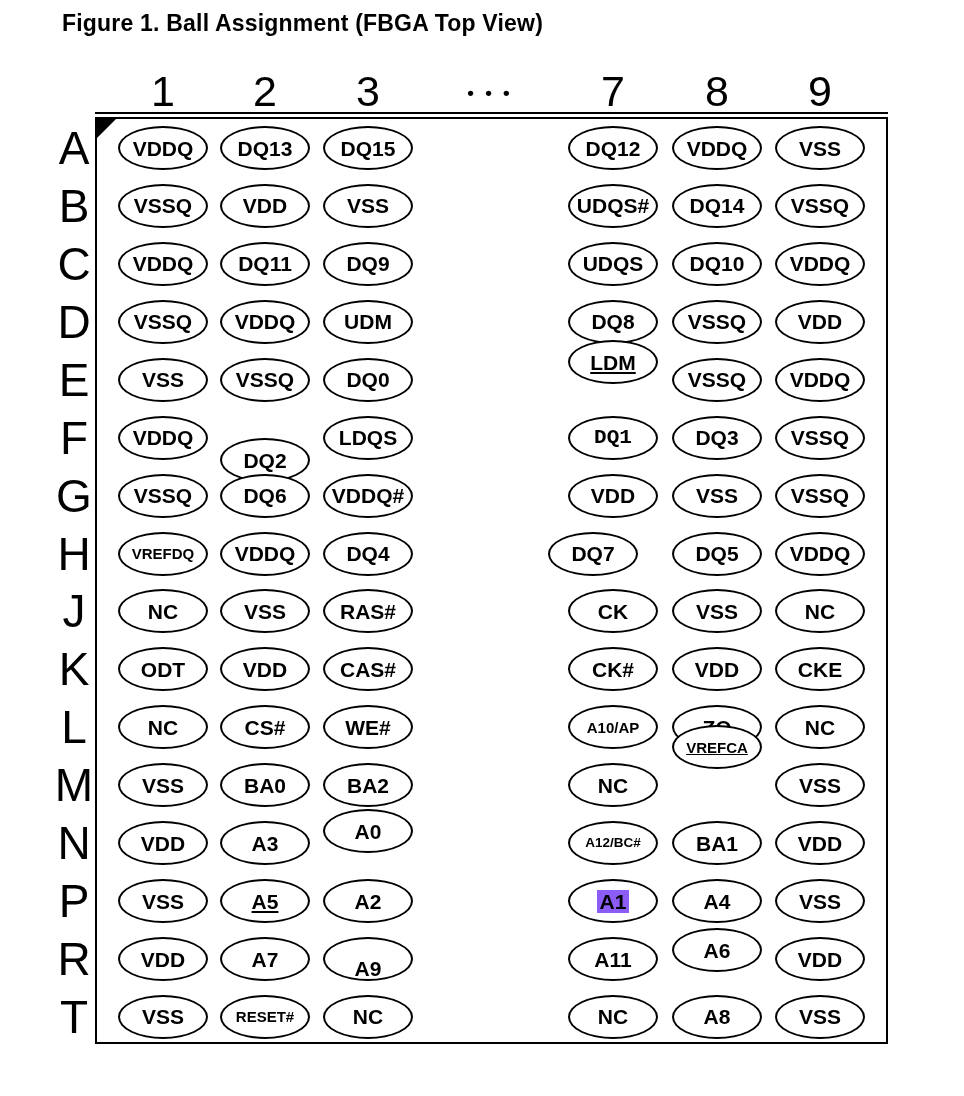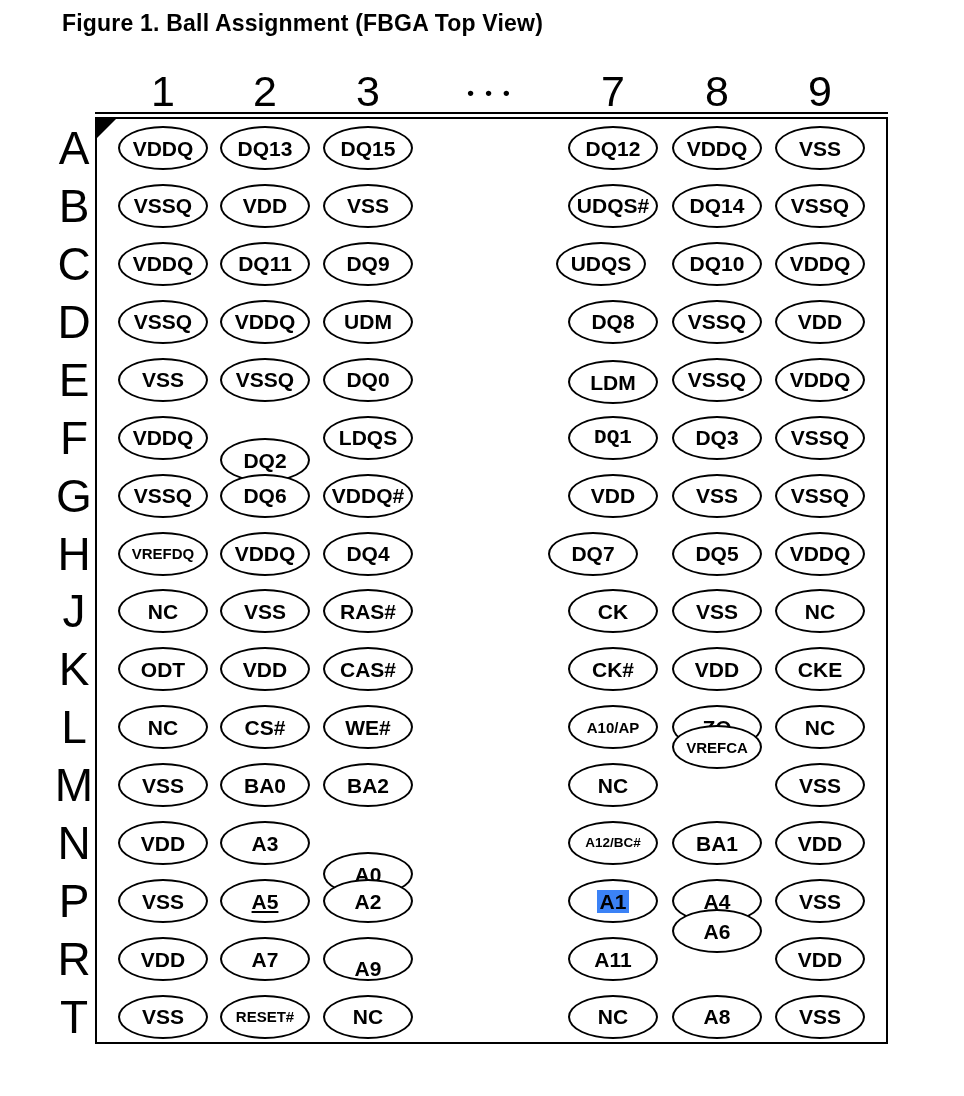--- a/index.html
+++ b/index.html
@@ -172,21 +172,21 @@
         </div>
         <div class="ball" style="left: 118px; top: 241.866px;">
           <span class="lbl">VDDQ</span>
         </div>
         <div class="ball" style="left: 220px; top: 241.866px;">
           <span class="lbl">DQ11</span>
         </div>
         <div class="ball" style="left: 323px; top: 241.866px;">
           <span class="lbl">DQ9</span>
         </div>
-        <div class="ball" style="left: 556px; top: 241.866px;">
+        <div class="ball" style="left: 568px; top: 241.866px;">
           <span class="lbl">UDQS</span>
         </div>
         <div class="ball" style="left: 672px; top: 241.866px;">
           <span class="lbl">DQ10</span>
         </div>
         <div class="ball" style="left: 775px; top: 241.866px;">
           <span class="lbl">VDDQ</span>
         </div>
         <div class="ball" style="left: 118px; top: 299.799px;">
           <span class="lbl">VSSQ</span>
@@ -208,21 +208,21 @@
         </div>
         <div class="ball" style="left: 118px; top: 357.732px;">
           <span class="lbl">VSS</span>
         </div>
         <div class="ball" style="left: 220px; top: 357.732px;">
           <span class="lbl">VSSQ</span>
         </div>
         <div class="ball" style="left: 323px; top: 357.732px;">
           <span class="lbl">DQ0</span>
         </div>
-        <div class="ball" style="left: 568px; top: 360px;">
+        <div class="ball" style="left: 568px; top: 340px; text-decoration: underline;">
           <span class="lbl">LDM</span>
         </div>
         <div class="ball" style="left: 672px; top: 357.732px;">
           <span class="lbl">VSSQ</span>
         </div>
         <div class="ball" style="left: 775px; top: 357.732px;">
           <span class="lbl">VDDQ</span>
         </div>
         <div class="ball" style="left: 118px; top: 415.665px;">
           <span class="lbl">VDDQ</span>
@@ -337,33 +337,33 @@
         </div>
         <div class="ball" style="left: 220px; top: 763.263px;">
           <span class="lbl">BA0</span>
         </div>
         <div class="ball" style="left: 323px; top: 763.263px;">
           <span class="lbl">BA2</span>
         </div>
         <div class="ball" style="left: 568px; top: 763.263px;">
           <span class="lbl">NC</span>
         </div>
-        <div class="ball sm" style="left: 672px; top: 725px;">
+        <div class="ball sm" style="left: 672px; top: 725px; text-decoration: underline;">
           <span class="lbl">VREFCA</span>
         </div>
         <div class="ball" style="left: 775px; top: 763.263px;">
           <span class="lbl">VSS</span>
         </div>
         <div class="ball" style="left: 118px; top: 821.196px;">
           <span class="lbl">VDD</span>
         </div>
         <div class="ball" style="left: 220px; top: 821.196px;">
           <span class="lbl">A3</span>
         </div>
-        <div class="ball" style="left: 323px; top: 852px;">
+        <div class="ball" style="left: 323px; top: 809px;">
           <span class="lbl">A0</span>
         </div>
         <div class="ball xs" style="left: 568px; top: 821.196px; align-items: center;">
           <span class="lbl">A12/BC#</span>
         </div>
         <div class="ball" style="left: 672px; top: 821.196px;">
           <span class="lbl">BA1</span>
         </div>
         <div class="ball" style="left: 775px; top: 821.196px;">
           <span class="lbl">VDD</span>
@@ -371,41 +371,41 @@
         <div class="ball" style="left: 118px; top: 879.129px;">
           <span class="lbl">VSS</span>
         </div>
         <div class="ball" style="left: 220px; top: 879.129px; text-decoration: underline;">
           <span class="lbl">A5</span>
         </div>
         <div class="ball" style="left: 323px; top: 879.129px;">
           <span class="lbl">A2</span>
         </div>
         <div class="ball" style="left: 568px; top: 879.129px;">
-          <span class="lbl hl" style="background: #3b82f6;">A1</span>
+          <span class="lbl hl" style="background: #8b5cf6;">A1</span>
         </div>
         <div class="ball" style="left: 672px; top: 879.129px;">
           <span class="lbl">A4</span>
         </div>
         <div class="ball" style="left: 775px; top: 879.129px;">
           <span class="lbl">VSS</span>
         </div>
         <div class="ball" style="left: 118px; top: 937.062px;">
           <span class="lbl">VDD</span>
         </div>
         <div class="ball" style="left: 220px; top: 937.062px;">
           <span class="lbl">A7</span>
         </div>
         <div class="ball" style="left: 323px; top: 937.062px; align-items: flex-end;">
           <span class="lbl">A9</span>
         </div>
         <div class="ball" style="left: 568px; top: 937.062px;">
           <span class="lbl">A11</span>
         </div>
-        <div class="ball" style="left: 672px; top: 909px; text-align: center;">
+        <div class="ball" style="left: 672px; top: 928px; text-align: center;">
           <span class="lbl">A6</span>
         </div>
         <div class="ball" style="left: 775px; top: 937.062px;">
           <span class="lbl">VDD</span>
         </div>
         <div class="ball" style="left: 118px; top: 994.995px;">
           <span class="lbl">VSS</span>
         </div>
         <div class="ball sm" style="left: 220px; top: 994.995px;">
           <span class="lbl">RESET#</span>

